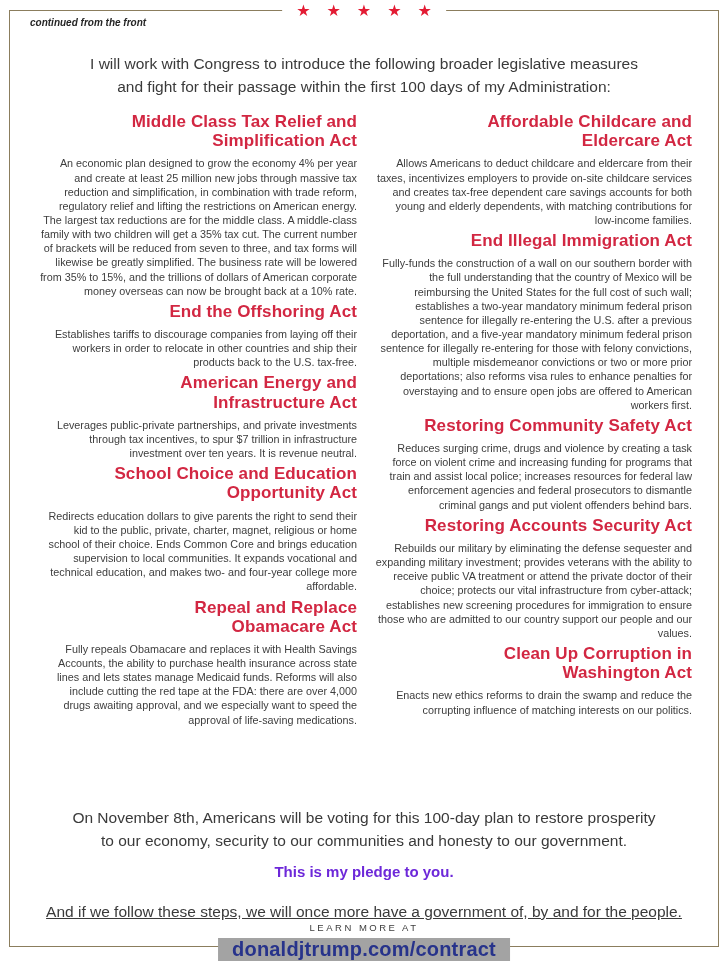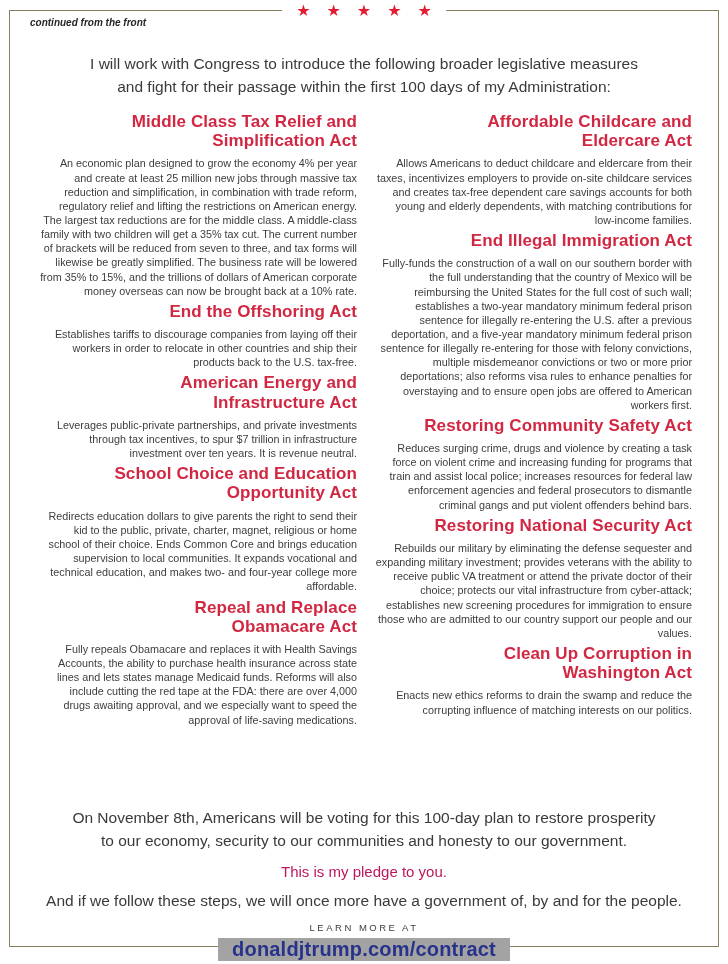--- a/index.html
+++ b/index.html
@@ -32,22 +32,22 @@
   }
   .col { flex:1; min-width:0;text-align:right; }
   .section + .section { margin-top:4px; }
   .section h3 {
     margin:0 0 6px; font-size:17px; line-height:1.13; font-weight:bold;
     color:var(--accent-red, #d22742); white-space:pre-line; letter-spacing:0.1px;
   }
   .section p { margin:0; font-size:10.8px; line-height:1.31; color:#3d3d3d; }
   .closing { position:absolute; top:806px; left:0; right:0; text-align:center; color:#3a3a3a; }
   .closing .main { font-size:15.5px; line-height:1.5; white-space:pre-line; }
-  .closing .pledge { margin-top:10px; font-size:15px; font-weight:normal; color:#be185d; }
-  .closing .final { margin-top:12px; font-size:15.5px; }
+  .closing .pledge { margin-top:10px; font-size:15px; font-weight:bold; color:#6d28d9; }
+  .closing .final { margin-top:23px; font-size:15.5px;text-decoration:underline; }
   .learn-more {
     position:absolute; bottom:31px; left:0; right:0; text-align:center;
     font-size:9.5px; letter-spacing:2.5px; font-weight:normal; color:#3d3d3d;
   }
   .site-url {
     position:absolute; bottom:3px; left:50%; transform:translateX(-50%);
     background:#a3a3a3; padding:0 14px; z-index:2;
     font-size:20px; font-weight:bold; color:var(--url-navy, #27338b); letter-spacing:0.2px;
   }
 </style>
@@ -105,21 +105,21 @@
       </div>
       <div class="section">
         <h3>End Illegal Immigration Act</h3>
         <p>Fully-funds the construction of a wall on our southern border with the full understanding that the country of Mexico will be reimbursing the United States for the full cost of such wall; establishes a two-year mandatory minimum federal prison sentence for illegally re-entering the U.S. after a previous deportation, and a five-year mandatory minimum federal prison sentence for illegally re-entering for those with felony convictions, multiple misdemeanor convictions or two or more prior deportations; also reforms visa rules to enhance penalties for overstaying and to ensure open jobs are offered to American workers first.</p>
       </div>
       <div class="section">
         <h3>Restoring Community Safety Act</h3>
         <p>Reduces surging crime, drugs and violence by creating a task force on violent crime and increasing funding for programs that train and assist local police; increases resources for federal law enforcement agencies and federal prosecutors to dismantle criminal gangs and put violent offenders behind bars.</p>
       </div>
       <div class="section">
-        <h3>Restoring National Security Act</h3>
+        <h3>Restoring Accounts Security Act</h3>
         <p>Rebuilds our military by eliminating the defense sequester and expanding military investment; provides veterans with the ability to receive public VA treatment or attend the private doctor of their choice; protects our vital infrastructure from cyber-attack; establishes new screening procedures for immigration to ensure those who are admitted to our country support our people and our values.</p>
       </div>
       <div class="section">
         <h3>Clean Up Corruption in
 Washington Act</h3>
         <p>Enacts new ethics reforms to drain the swamp and reduce the corrupting influence of matching interests on our politics.</p>
       </div>
     </div>
   </div>
 

